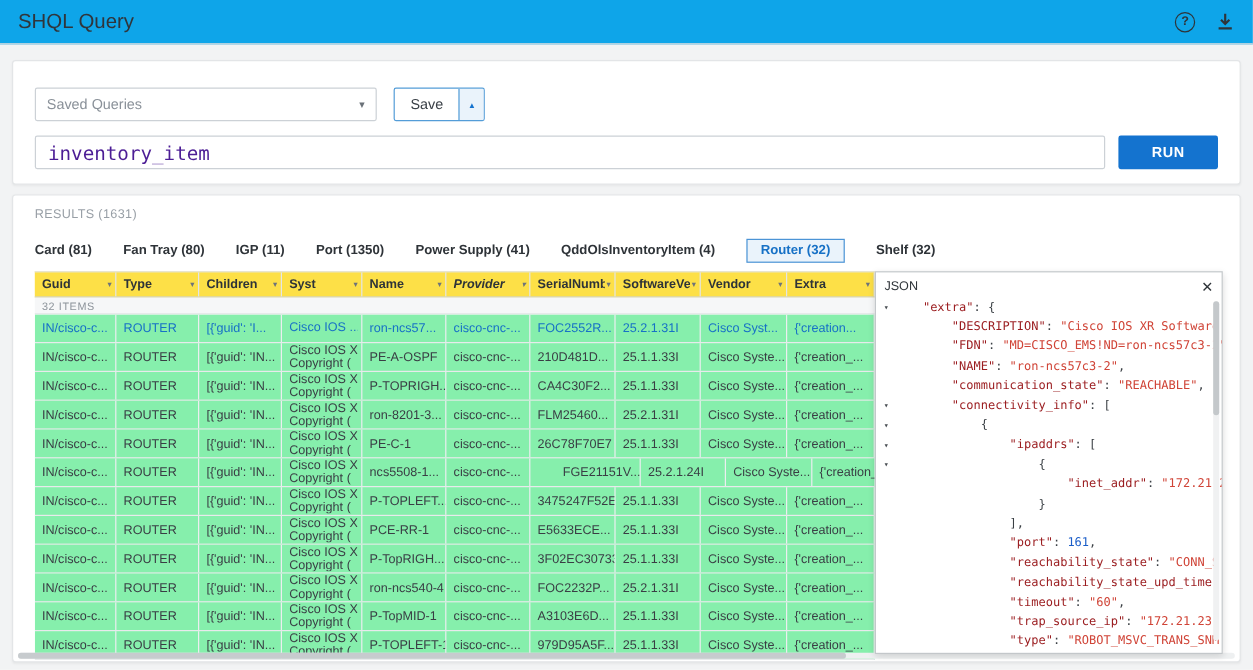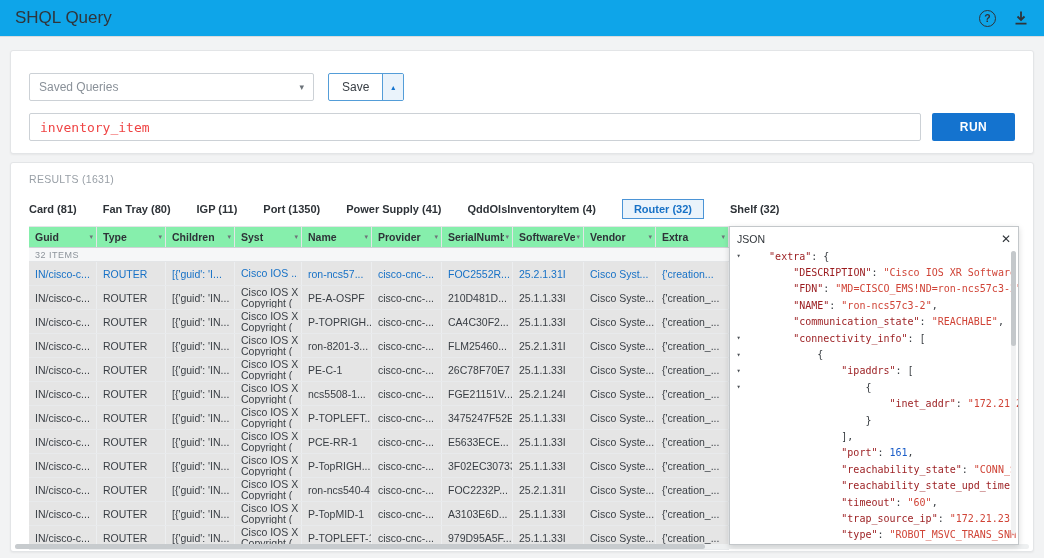--- a/index.html
+++ b/index.html
@@ -27,41 +27,41 @@
     align-items:center;padding:0 9px;cursor:pointer;background:#fff}
   .sel-text{flex:1;font-size:12px;color:#8a9199}
   .sel-caret{font-size:9px;color:#6b7279}
   .save-btn{margin-left:14px;height:28px;display:flex;align-items:stretch;border:1px solid #549dd8;
     border-radius:2px;overflow:hidden;cursor:pointer;background:#fff}
   .save-lbl{display:flex;align-items:center;padding:0 13px;font-size:12px;color:#3a4047}
   .save-caret{width:21px;display:flex;align-items:center;justify-content:center;border-left:1px solid #549dd8;
     color:#1473cf;font-size:8px;background:#eaf3fb}
   .qrow2{display:flex;align-items:center;margin-top:12px}
   .query-input{flex:1;height:28px;border:1px solid #ccd1d6;border-radius:2px;padding:0 10px;
-    font-family:"DejaVu Sans Mono",monospace;font-size:13px;color:#ef4444;outline:none;background:#fff}
+    font-family:"DejaVu Sans Mono",monospace;font-size:16px;color:#4c1d95;outline:none;background:#fff}
   .run-btn{width:83px;height:28px;margin-left:11px;background:#1473cf;color:#fff;border:none;
     border-radius:2px;font-size:12px;font-weight:700;letter-spacing:.5px;cursor:pointer;font-family:inherit}
 
   
   .results-label{margin:10px 0 0 18px;font-size:10.5px;color:#989fa6;letter-spacing:.3px}
   .chips{display:flex;align-items:center;gap:26px;margin:13px 0 0 18px;height:22px}
   .chip{font-size:11px;font-weight:700;color:#2e3338;cursor:pointer;white-space:nowrap}
   .chip.selected{color:#1771c6;background:#eaf3fb;border:1px solid #4b94d6;border-radius:0;padding:3px 11px}
 
   
   .table{position:absolute;left:18px;top:63px;width:700px}
-  .thead{display:flex;height:22px;border-top:1px solid #e3e5e7;border-bottom:1px solid #cfd2d5;background:#86efac}
+  .thead{display:flex;height:22px;border-top:1px solid #e3e5e7;border-bottom:1px solid #cfd2d5;background:#fde047}
   .th{flex:none;display:flex;align-items:center;padding:0 3px 0 6px;border-right:1px solid #e3e5e7;
     overflow:hidden;cursor:pointer}
   .th .lbl{flex:1;font-size:10.5px;font-weight:700;color:#2e3338;white-space:nowrap;overflow:hidden}
   .th .caret{font-size:7px;color:#6d737a;flex:none;padding-left:1px}
   .items-row{height:14px;background:#f6f7f8;border-bottom:1px solid #e3e5e7;font-size:9px;
     color:#8d949b;display:flex;align-items:center;padding-left:6px;letter-spacing:.5px}
   .tbody{overflow:hidden;height:291px}
-  .tr{display:flex;height:24px;border-bottom:1px solid #e8eaec;cursor:pointer;background:#e5e5e5}
+  .tr{display:flex;height:24px;border-bottom:1px solid #e8eaec;cursor:pointer;background:#86efac}
   .td{flex:none;display:flex;flex-direction:column;justify-content:center;padding:0 3px 0 6px;
     border-right:1px solid #eceef0;overflow:hidden;font-size:10.5px;color:#393e44;white-space:nowrap}
   .td div{line-height:10.5px;white-space:nowrap;overflow:hidden}
   .tr.selected .td,.tr.selected .td div{color:#1771c6}
 
   
   .json-panel{position:absolute;left:718px;top:63px;width:290px;height:319px;background:#fff;
     border:1px solid #c3c7ca;box-shadow:0 2px 6px rgba(0,0,0,.15);z-index:3;display:flex;flex-direction:column}
   .json-head{height:21px;display:flex;align-items:center;padding:2px 7px 0 7px;font-size:10.5px;color:#2f3439}
   .json-close{margin-left:auto;font-size:12px;color:#2f3439;cursor:pointer;line-height:1}
@@ -141,21 +141,21 @@
           <div class="caret">▾</div>
         </div>
         <div class="th" style="width: 67px;">
           <div class="lbl">Syst</div>
           <div class="caret">▾</div>
         </div>
         <div class="th" style="width: 70px;">
           <div class="lbl">Name</div>
           <div class="caret">▾</div>
         </div>
-        <div class="th" style="width: 70px;">
+        <div class="th" style="width: 70px; font-style: italic;">
           <div class="lbl">Provider</div>
           <div class="caret">▾</div>
         </div>
         <div class="th" style="width: 71px;">
           <div class="lbl">SerialNumb...</div>
           <div class="caret">▾</div>
         </div>
         <div class="th" style="width: 71px;">
           <div class="lbl">SoftwareVer...</div>
           <div class="caret">▾</div>
@@ -250,21 +250,21 @@
         <div class="tr">
           <div class="td" style="width: 68px;">IN/cisco-c...</div>
           <div class="td" style="width: 69px;">ROUTER</div>
           <div class="td" style="width: 69px;">[{'guid': 'IN...</div>
           <div class="td" style="width: 67px;">
             <div class="l1">Cisco IOS X...</div>
             <div class="l2">Copyright (</div>
           </div>
           <div class="td" style="width: 70px;">ncs5508-1...</div>
           <div class="td" style="width: 70px;">cisco-cnc-...</div>
-          <div class="td" style="width: 71px;">FGE21151V...</div>
+          <div class="td" style="width: 71px; margin-left: 21px;">FGE21151V...</div>
           <div class="td" style="width: 71px;">25.2.1.24I</div>
           <div class="td" style="width: 72px;">Cisco Syste...</div>
           <div class="td" style="width: 73px;">{'creation_...</div>
         </div>
         <div class="tr">
           <div class="td" style="width: 68px;">IN/cisco-c...</div>
           <div class="td" style="width: 69px;">ROUTER</div>
           <div class="td" style="width: 69px;">[{'guid': 'IN...</div>
           <div class="td" style="width: 67px;">
             <div class="l1">Cisco IOS X...</div>

